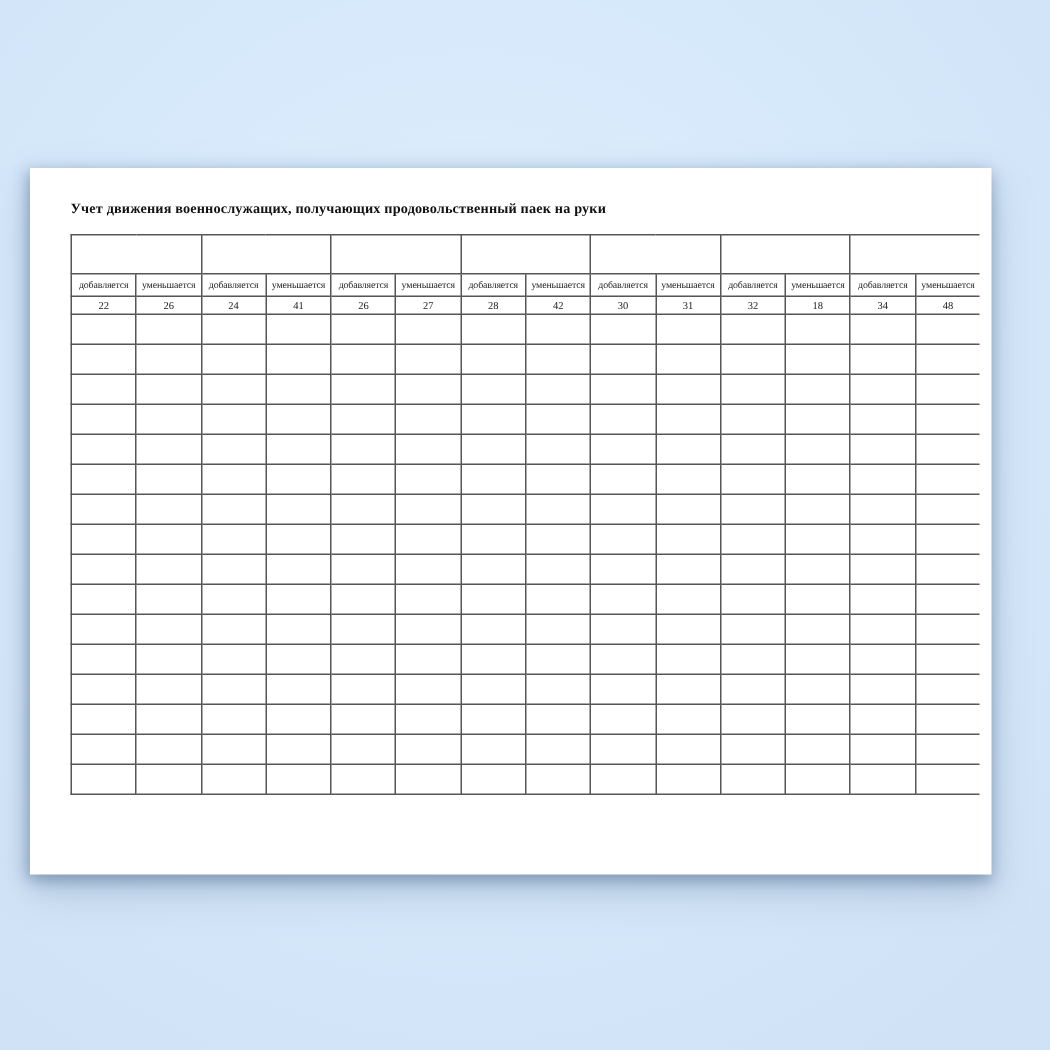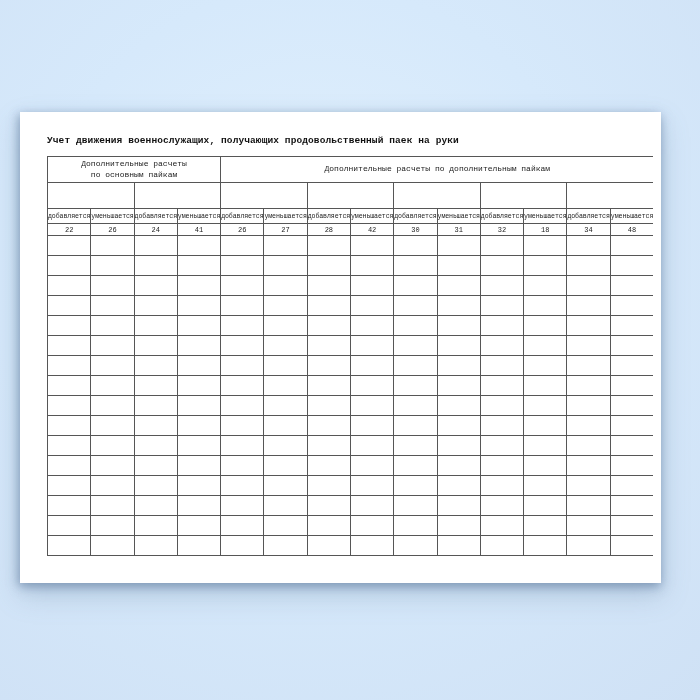--- a/index.html
+++ b/index.html
@@ -7,21 +7,21 @@
     padding: 0;
     width: 700px;
     height: 700px;
     overflow: hidden;
   }
   .scene {
     position: relative;
     width: 700px;
     height: 700px;
     background: radial-gradient(circle at 45% 38%, #e1f0fd 0%, #d6e9fb 48%, #cfe1f5 100%);
-    font-family: Liberation Mono, monospace;
+    font-family: Liberation Serif, serif;
   }
   .page {
     position: absolute;
     left: 20px;
     top: 112px;
     width: 641px;
     height: 471px;
     background: #ffffff;
     box-shadow: 0 4px 10px rgba(96, 124, 158, 0.50),
                 0 12px 26px rgba(96, 124, 158, 0.28),
@@ -94,27 +94,20 @@
           <col style="width: 43.2857px;">
           <col style="width: 43.2857px;">
           <col style="width: 43.2857px;">
           <col style="width: 43.2857px;">
           <col style="width: 43.2857px;">
           <col style="width: 43.2857px;">
           <col style="width: 43.2857px;">
           <col style="width: 43.2857px;">
         </colgroup>
       <tbody id="tbody">
-        <tr class="row-group">
-          <td colspan="4">
-            <div>Дополнительные расчеты</div>
-            <div>по основным пайкам</div>
-          </td>
-          <td colspan="10">Дополнительные расчеты по дополнительным пайкам</td>
-        </tr>
       <tr class="row-spacer">
             <td colspan="2"></td>
             <td colspan="2"></td>
             <td colspan="2"></td>
             <td colspan="2"></td>
             <td colspan="2"></td>
             <td colspan="2"></td>
             <td colspan="2"></td>
           </tr>
           <tr class="row-labels">

